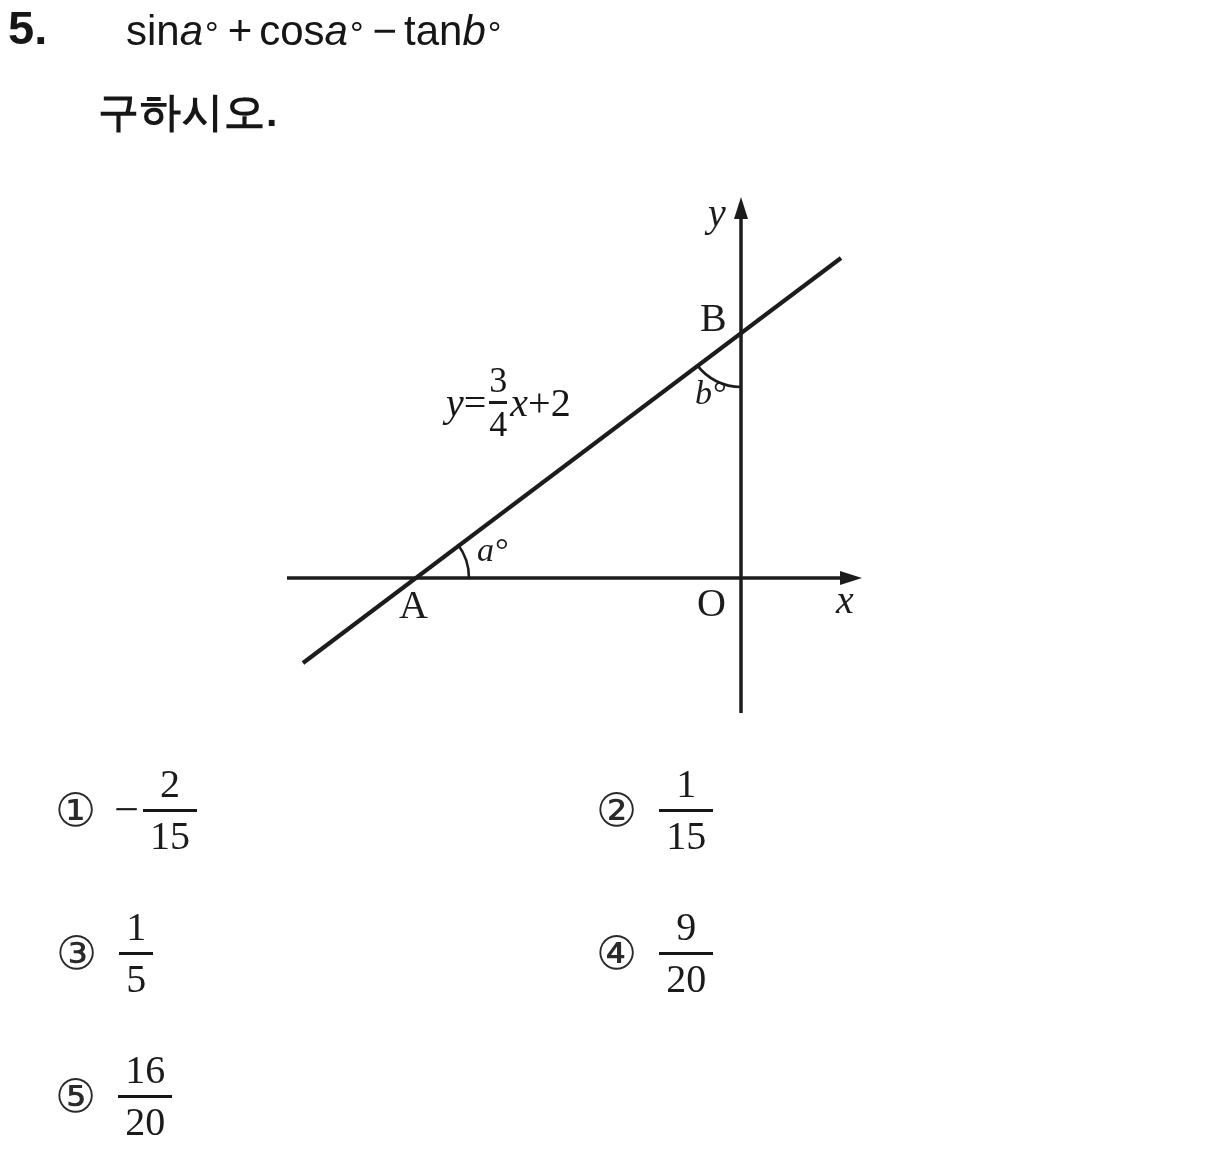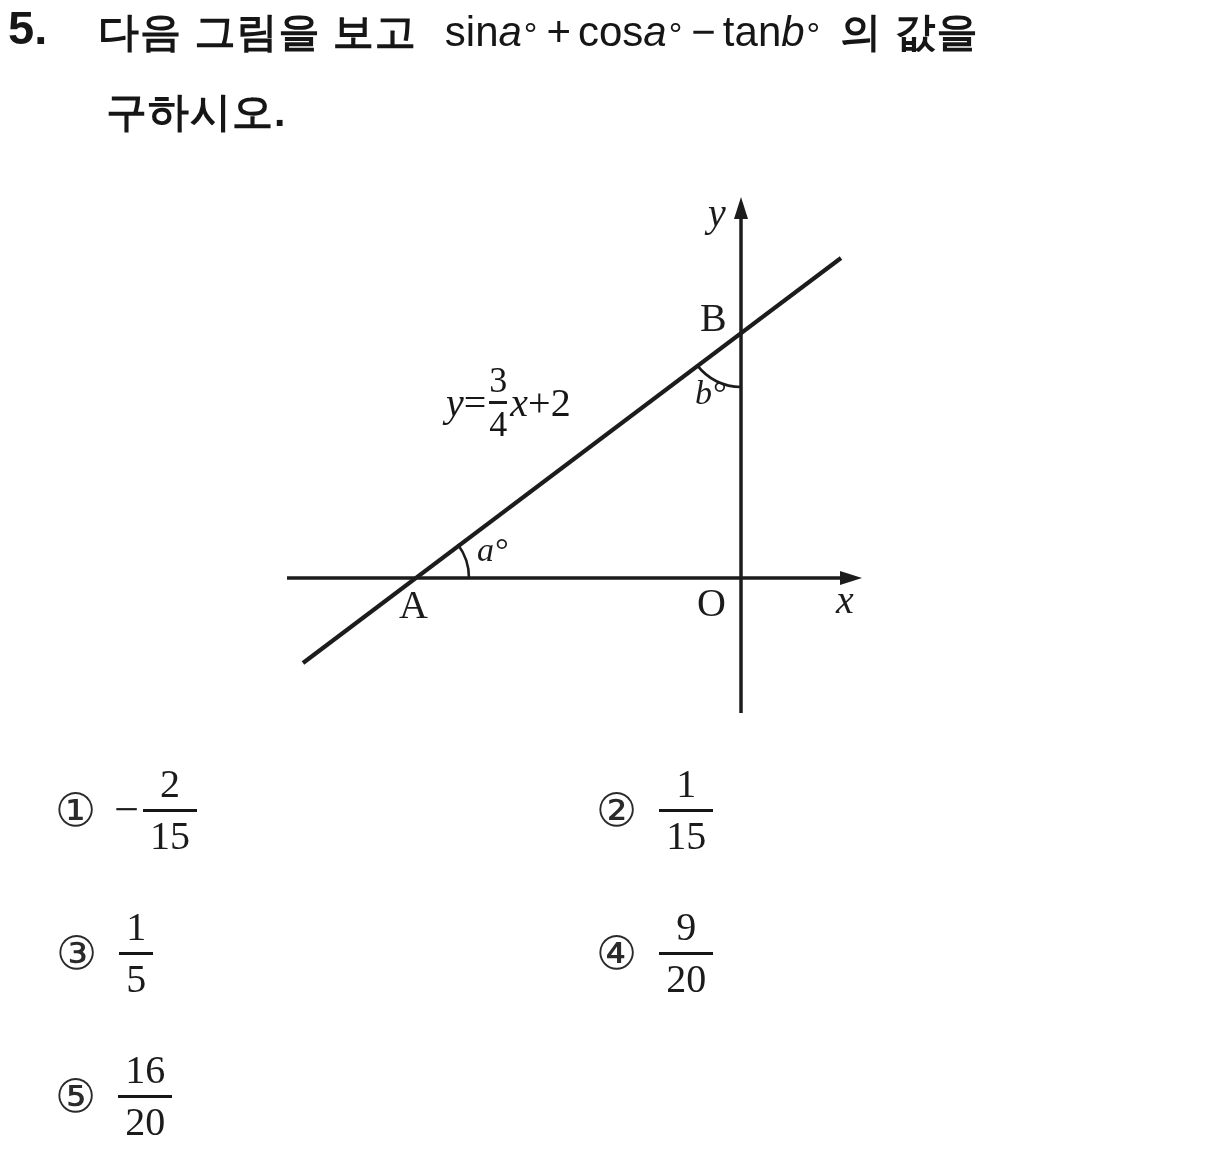--- a/index.html
+++ b/index.html
@@ -16,21 +16,21 @@
   
   .q-number {
     left:8px; top:4px;
     font-family:"Liberation Sans", sans-serif;
     font-weight:700; font-size:47px; line-height:1;
   }
   .q-line1 {
     left:98px; top:8px;
     display:flex; align-items:baseline; white-space:nowrap;
   }
-  .q-line2 { left:106px; top:88px;text-align:right; }
+  .q-line2 { left:98px; top:88px;text-align:right; }
   .korean {
     font-family:"Liberation Sans", sans-serif;
     font-weight:700; font-size:41px; line-height:1.2;
     letter-spacing:1px;
   }
   .mathline {
     font-family:Liberation Sans, sans-serif;
     font-size:42px; line-height:1.1;
     display:inline-flex; align-items:baseline;
     margin:0 18px 0 28px;
@@ -76,35 +76,33 @@
   }
   .cfrac .num, .cfrac .den { padding:0 7px; }
   .cfrac .bar { align-self:stretch; height:3px; background:#161616; margin:2px 0; }
 </style>
 </head>
 <body>
 
 <div class="abs q-number">5.</div>
 
 <div class="abs q-line1">
-  <span class="korean">다음 그림을 보고</span>
   <span class="mathline">
     <span>sin</span>
       <span class="mi">a</span>
       <span class="deg">°</span>
       <span class="mo">+</span>
       <span>cos</span>
       <span class="mi">a</span>
       <span class="deg">°</span>
       <span class="mo">−</span>
       <span>tan</span>
       <span class="mi">b</span>
       <span class="deg">°</span>
   </span>
-  <span class="korean">의 값을</span>
 </div>
 
 <div class="abs q-line2 korean">구하시오.</div>
 
 <svg class="abs diagram-svg" width="650" height="560" viewBox="250 180 650 560">
 
   <line class="ink-line" x1="287" y1="578" x2="848" y2="578" stroke-width="3.5"></line>
   <polygon class="ink-fill" points="862,578 840,571 840,585"></polygon>
 
   <line class="ink-line" x1="741" y1="214" x2="741" y2="713" stroke-width="3.5"></line>

